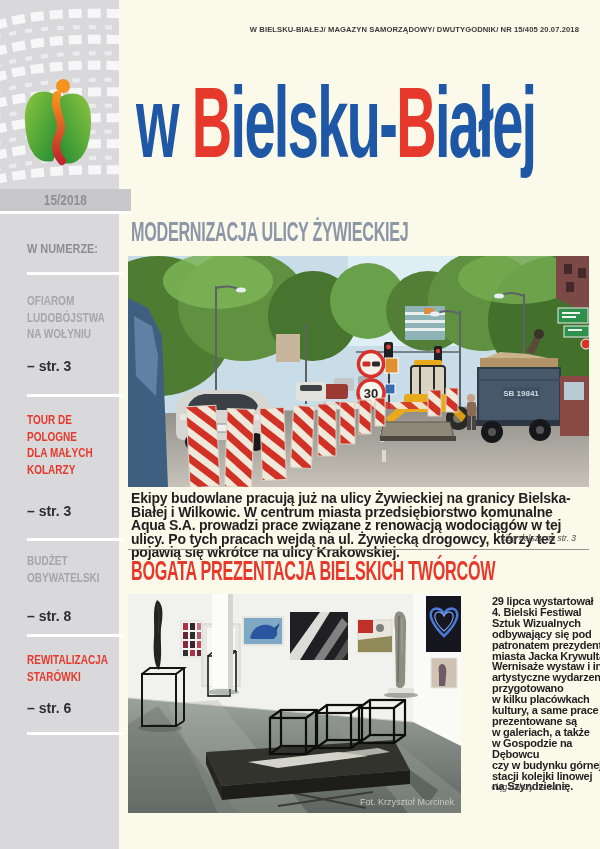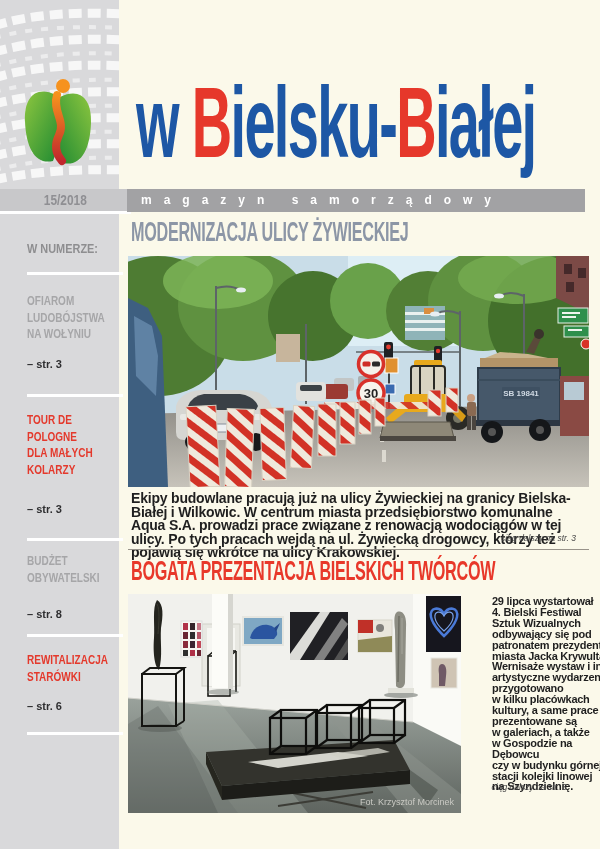--- a/index.html
+++ b/index.html
@@ -16,21 +16,21 @@
   .issue-band span{display:inline-block;transform:scaleX(.85);transform-origin:50% 50%;
               font-size:14px;font-weight:bold;color:#8f8f93;line-height:22px;}
 
   .side-head{position:absolute;left:27px;top:241px;font-size:13px;font-weight:bold;color:#8e8e90;
              transform:scaleX(.84);transform-origin:0 0;white-space:nowrap;}
   .sep{position:absolute;left:27px;width:96px;height:3px;background:#fff;}
   .side-title{position:absolute;left:27px;font-size:12.5px;font-weight:bold;line-height:16.5px;
               transform:scaleX(.8);transform-origin:0 0;white-space:pre-line;width:118px;}
   .side-title.gray{color:#a6a6a8;}
   .side-title.red{color:#e4392c;}
-  .side-page{position:absolute;left:27px;font-size:11px;font-weight:bold;color:#2e2e30;}
+  .side-page{position:absolute;left:27px;font-size:14px;font-weight:bold;color:#2e2e30;}
 
   
   .info-line{position:absolute;right:21px;top:25px;width:430px;text-align:right;
              font-size:7.6px;font-weight:bold;color:#3a3a3a;letter-spacing:.1px;}
   .masthead-title{position:absolute;left:136px;top:72px;font-size:100px;font-weight:bold;
              line-height:1;letter-spacing:-3px;white-space:nowrap;
              transform:scaleX(.56);transform-origin:0 0;}
   .c-blue{color:#1d57a5;} .c-red{color:#e6382b;}
   .tagline-band{position:absolute;left:127px;top:189px;width:458px;height:23px;background:#a2a2a4;
              color:#fff;font-weight:bold;font-size:12px;letter-spacing:12px;line-height:23px;
@@ -128,26 +128,26 @@
 OBYWATELSKI</div>
     <div class="side-page" style="top:608px">– str. 8</div>
     <div class="sep" style="top:634px"></div>
 
     <div class="side-title red" style="top:652px">REWITALIZACJA
 STARÓWKI</div>
     <div class="side-page" style="top:700px">– str. 6</div>
     <div class="sep" style="top:732px"></div>
   </div>
 
+  <div class="info-line">W BIELSKU-BIAŁEJ/ MAGAZYN SAMORZĄDOWY/ DWUTYGODNIK/ NR 15/405 20.07.2018</div>
 
   <div class="masthead-title">
     <span class="c-blue">w </span><span class="c-red">B</span><span class="c-blue">ielsku-</span><span class="c-red">B</span><span class="c-blue">iałej</span>
   </div>
 
-  <div class="tagline-band">magazyn samorządowy</div>
 
   <div class="headline h1">MODERNIZACJA ULICY ŻYWIECKIEJ</div>
 
   <div class="photo1">
     <svg viewBox="0 0 461 231" width="461" height="231">
       <defs>
         <pattern id="rw" width="14" height="14" patternUnits="userSpaceOnUse" patternTransform="rotate(40)">
           <rect width="14" height="14" fill="#efe9dc"></rect>
             <rect width="14" height="7" fill="#d23226"></rect>
         </pattern>

